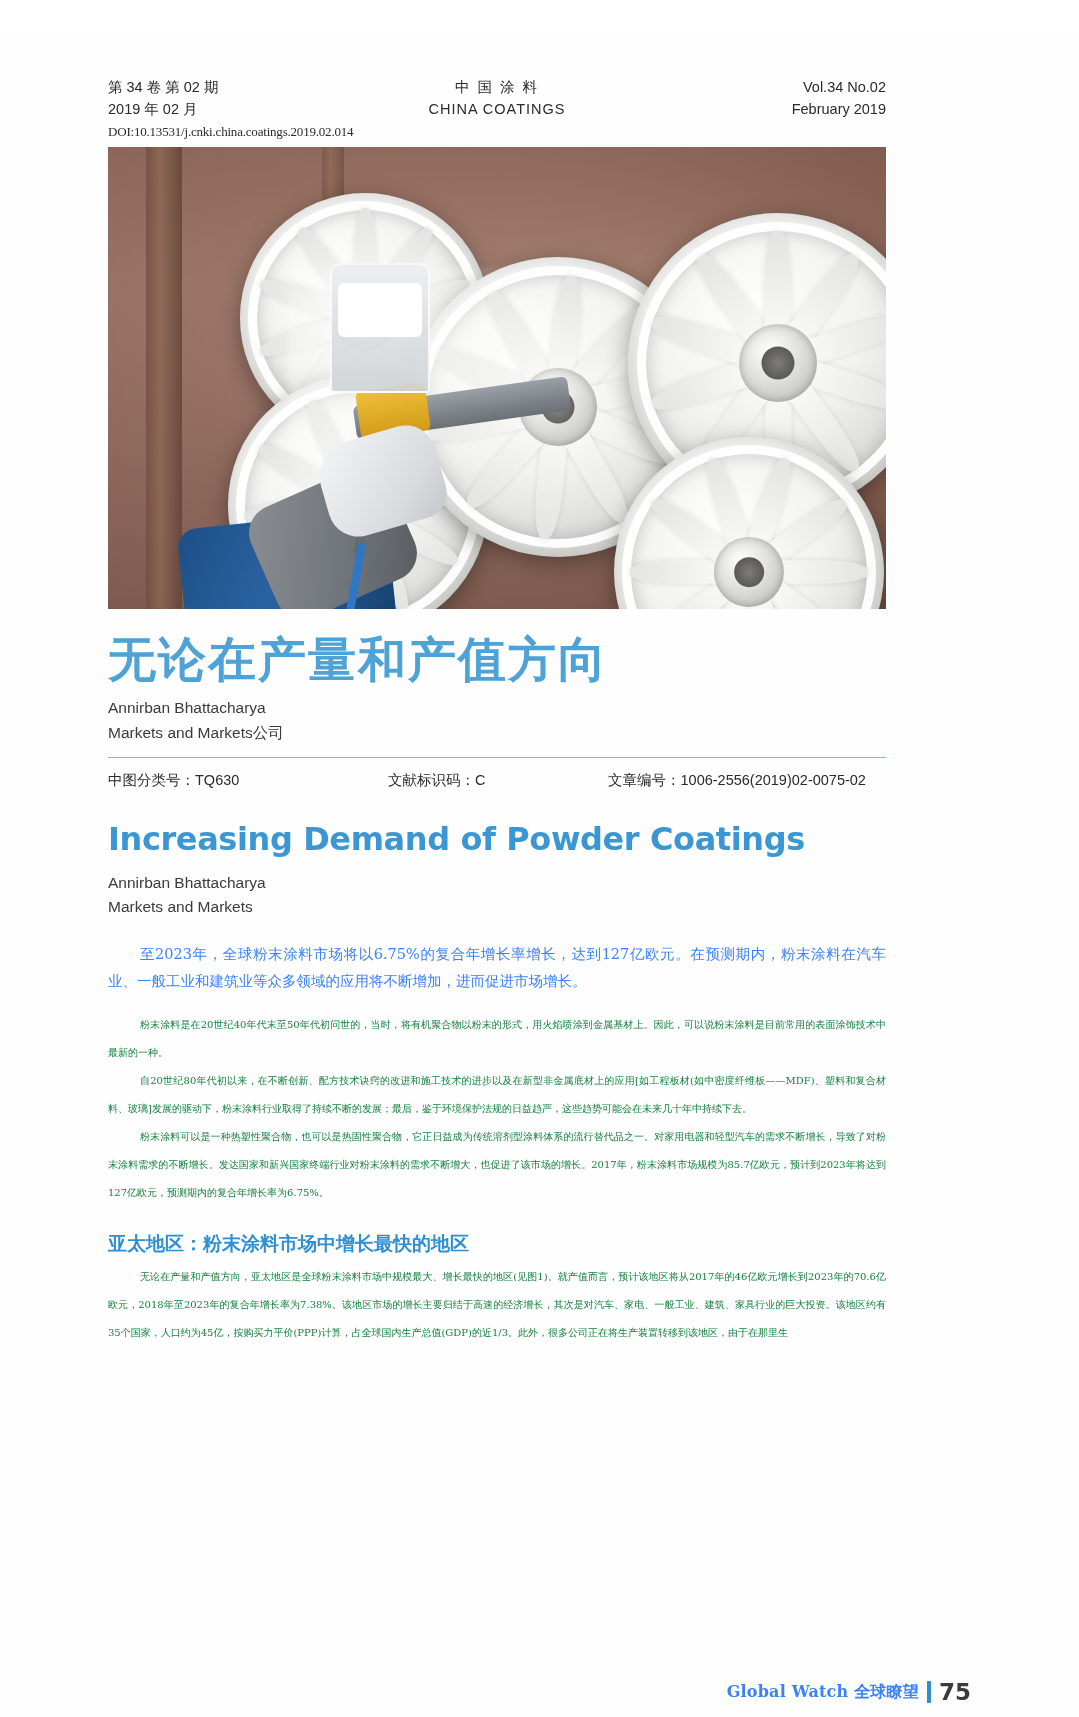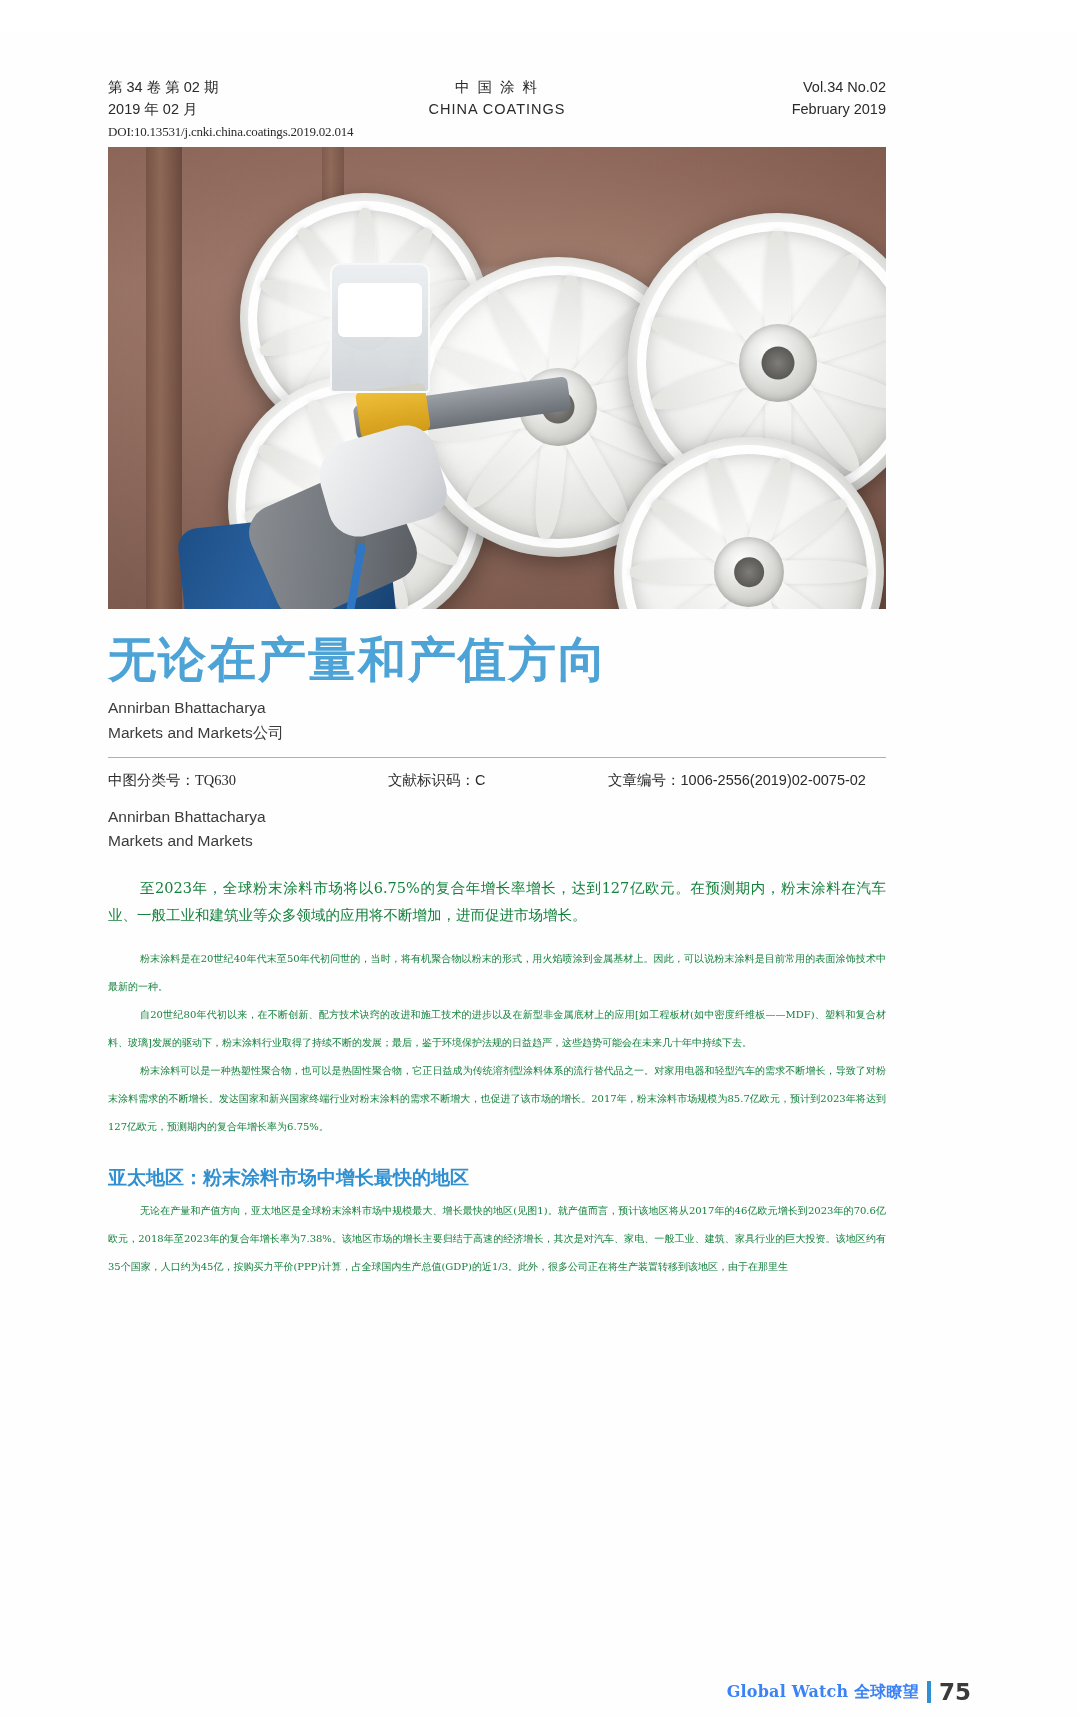--- a/index.html
+++ b/index.html
@@ -249,21 +249,21 @@
     border-top: 1.5px solid #7ec0e4;
     width: 100%;
   }
   .meta-row {
     margin-top: 13px;
     position: relative;
     height: 22px;
     font-size: 14.5px;
     color: #2b2b2b;
   }
-  .meta-row .m1 { position: absolute; left: 0; top: 0; font-family: Liberation Serif, serif; }
+  .meta-row .m1 { position: absolute; left: 0; top: 0; }
   .meta-row .m2 { position: absolute; left: 280px; top: 0; text-align: right; }
   .meta-row .m3 { position: absolute; left: 500px; top: 0; }
 
   .en-title {
     margin-top: 26px;
     font-family: "DejaVu Sans", sans-serif;
     font-weight: bold;
     font-size: 32px;
     line-height: 40px;
     color: #3b97d3;
@@ -275,21 +275,21 @@
     line-height: 24px;
     color: #3b3b3b;
   }
 
   
   .abstract {
     margin-top: 22px;
     font-family: "DejaVu Serif", serif;
     font-size: 14.5px;
     line-height: 27px;
-    color: #15803d;
+    color: #3b82f6;
     text-indent: 32px;
     text-align: justify;
   }
   p.body {
     margin: 0;
     font-family: "DejaVu Serif", serif;
     font-size: 10px;
     line-height: 28px;
     color: #15803d;
     text-indent: 32px;
@@ -483,20 +483,21 @@
     </div>
 
     <div class="rule"></div>
 
     <div class="meta-row">
       <div class="m1">中图分类号：TQ630</div>
       <div class="m2">文献标识码：C</div>
       <div class="m3">文章编号：1006-2556(2019)02-0075-02</div>
     </div>
 
+    <div class="en-title">Increasing Demand of Powder Coatings</div>
 
     <div class="en-author">
       <div>Annirban Bhattacharya</div>
       <div>Markets and Markets</div>
     </div>
 
     <div class="abstract">至2023年，全球粉末涂料市场将以6.75%的复合年增长率增长，达到127亿欧元。在预测期内，粉末涂料在汽车业、一般工业和建筑业等众多领域的应用将不断增加，进而促进市场增长。</div>
 
     <div class="para-group">
       <p class="body">粉末涂料是在20世纪40年代末至50年代初问世的，当时，将有机聚合物以粉末的形式，用火焰喷涂到金属基材上。因此，可以说粉末涂料是目前常用的表面涂饰技术中最新的一种。</p>

